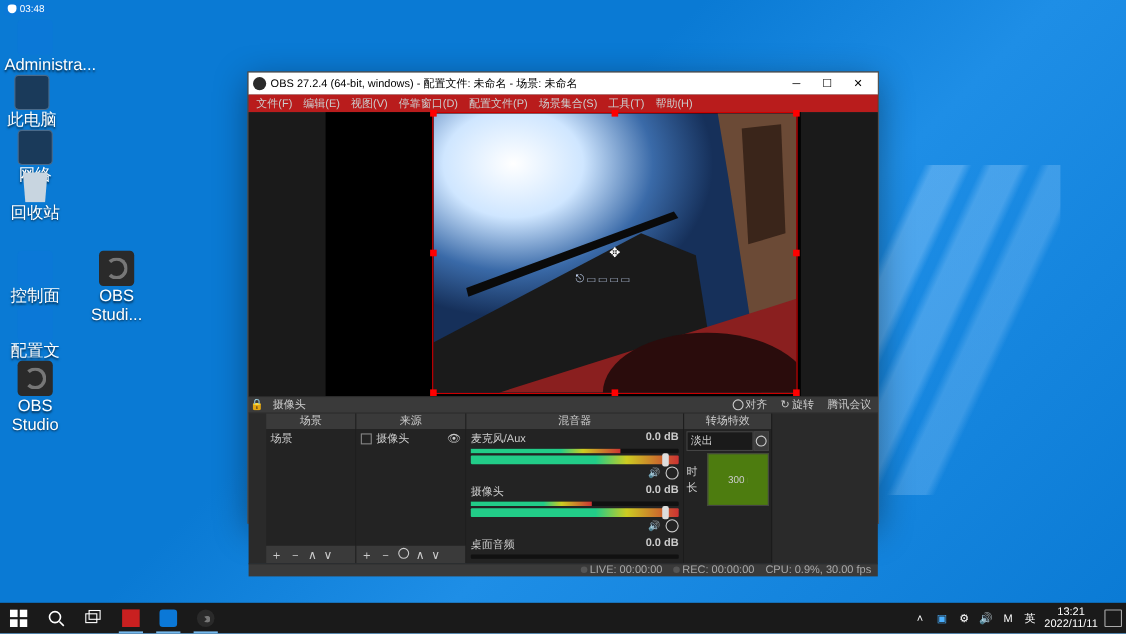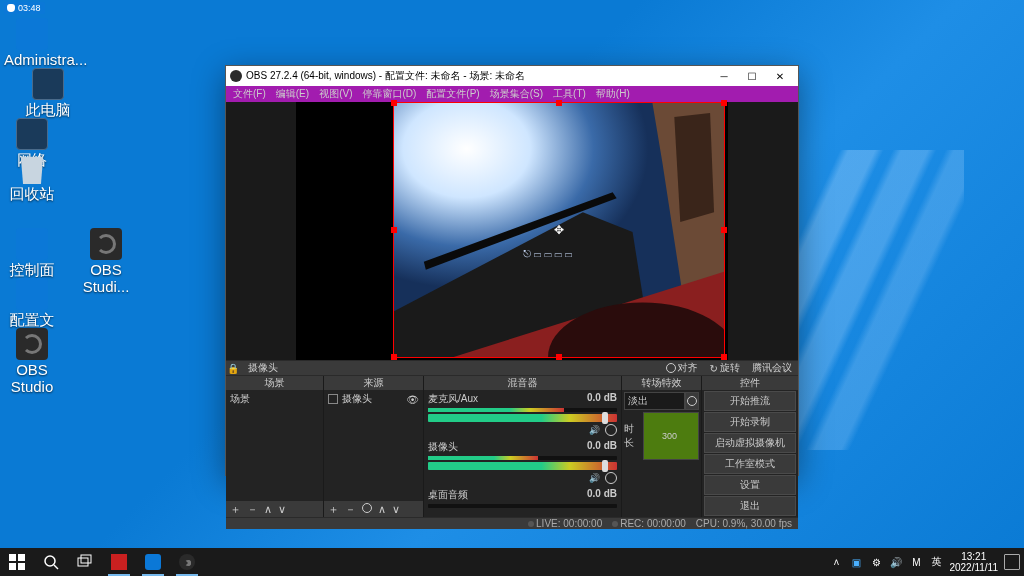--- a/index.html
+++ b/index.html
@@ -23,21 +23,21 @@
 .ic-ctrl { background:#0b78d7; }
 .mic-badge { position:absolute; left:4px; top:2px; background:#0b78d7; color:#fff; font-size:9px; padding:1px 4px 1px 14px; border-radius:2px; }
 .mic-badge::before { content:""; position:absolute; left:3px; top:2px; width:8px; height:8px; background:#fff; border-radius:3px 3px 4px 4px; }
 
 
 .win { position:absolute; left:225px; top:65px; width:574px; height:411px; background:#3a3a3a; border:1px solid #555; box-shadow:0 8px 30px rgba(0,0,0,.4); display:flex; flex-direction:column; }
 .titlebar { height:20px; background:#fff; color:#000; display:flex; align-items:center; padding:0 4px; font-size:10px; }
 .titlebar .obs-ic { width:12px; height:12px; background:#2a2a2a; border-radius:50%; margin-right:4px; }
 .titlebar .sp { flex:1; }
 .titlebar .wbtn { width:28px; height:20px; display:flex; align-items:center; justify-content:center; cursor:pointer; font-size:10px; }
-.menubar { height:18px; background:#a21caf; color:#ccc; display:flex; align-items:center; padding:0 4px; gap:4px; font-size:10px; }
+.menubar { height:18px; background:#b91c1c; color:#ccc; display:flex; align-items:center; padding:0 4px; gap:4px; font-size:10px; }
 .menubar span { padding:1px 3px; cursor:pointer; }
 
 .preview { flex:0 0 258px; background:#1a1a1a; position:relative; display:flex; justify-content:center; }
 .preview .canvas { background:#000; width:432px; height:100%; position:relative; }
 .sel { position:absolute; left:97px; top:0; width:332px; height:256px; border:1px solid #f00; }
 .sel .h { position:absolute; width:6px; height:6px; background:#f00; }
 .sel .move { position:absolute; left:50%; top:50%; transform:translate(-50%,-50%); color:#fff; font-size:12px; }
 .camera { position:absolute; inset:0; overflow:hidden; }
 
 .tbar { height:18px; background:#3a3a3a; display:flex; align-items:center; color:#ccc; font-size:10px; border-top:1px solid #2a2a2a; border-bottom:1px solid #2a2a2a; }
@@ -46,21 +46,21 @@
 .tbar .sp { flex:1; }
 .tbar .btn { padding:0 6px; cursor:pointer; display:flex; align-items:center; gap:2px; }
 .gear { width:10px; height:10px; border:1px solid #ccc; border-radius:50%; display:inline-block; }
 
 .docks { flex:1; display:flex; background:#2a2a2a; }
 .dock { display:flex; flex-direction:column; border-right:1px solid #1a1a1a; }
 .dock-h { height:14px; background:#3a3a3a; color:#ccc; text-align:center; line-height:14px; font-size:10px; }
 .dock-b { flex:1; background:#232323; position:relative; }
 .dock-f { height:16px; background:#3a3a3a; display:flex; align-items:center; padding:0 4px; gap:6px; color:#ccc; }
 .dock-f span { cursor:pointer; font-size:11px; }
-.d-scenes { width:98px; }
+.d-scenes { width:98px;padding-left:16px; }
 .d-sources { width:100px; }
 .list-item { color:#ccc; padding:2px 4px; display:flex; align-items:center; font-size:10px; }
 .list-item .eye { margin-left:auto; font-size:10px; }
 .list-item .sq { width:10px; height:10px; border:1px solid #888; margin-right:4px; }
 .d-mixer { width:198px; }
 .mixer-ch { padding:2px 4px; color:#ccc; font-size:9px; }
 .mixer-ch .row1 { display:flex; }
 .mixer-ch .db { margin-left:auto;font-weight:bold; }
 .meter { height:4px; background:#111; margin:2px 0; position:relative; border-radius:1px; }
 .meter .fill { position:absolute; left:0; top:0; bottom:0; background:linear-gradient(90deg,#2c8 0%,#2c8 60%,#cc2 75%,#c33 100%); }
@@ -95,21 +95,21 @@
 
 <div class="desktop">
   <div class="light-shafts"></div>
   <div class="mic-badge">03:48</div>
 
   <div id="icons">
       <div class="dicon" style="left: 4px; top: 18px;">
         <div class="ic ic-ctrl"></div>
         <div class="lb">Administra...</div>
       </div>
-      <div class="dicon" style="left: 20px; top: 68px;">
+      <div class="dicon" style="left: 1px; top: 68px;">
         <div class="ic ic-pc"></div>
         <div class="lb">此电脑</div>
       </div>
       <div class="dicon" style="left: 4px; top: 118px;">
         <div class="ic ic-net"></div>
         <div class="lb">网络</div>
       </div>
       <div class="dicon" style="left: 4px; top: 152px;">
         <div class="ic ic-trash"></div>
         <div class="lb">回收站</div>
@@ -284,31 +284,20 @@
             <div class="gbtn">
                 <span class="gear"></span>
               </div>
           </div>
           <div class="trans-dur">
             <span>时长</span>
             <input value="300 ms" style="">
           </div>
         </div>
       </div>
-      <div class="dock d-ctrl">
-        <div class="dock-h">控件</div>
-        <div class="dock-b" id="ctrl-body">
-            <div class="ctrl-btn">开始推流</div>
-            <div class="ctrl-btn">开始录制</div>
-            <div class="ctrl-btn">启动虚拟摄像机</div>
-            <div class="ctrl-btn">工作室模式</div>
-            <div class="ctrl-btn">设置</div>
-            <div class="ctrl-btn">退出</div>
-          </div>
-      </div>
     </div>
 
     <div class="status">
       <span><span class="dot"></span><span>LIVE: 00:00:00</span></span>
       <span><span class="dot"></span><span>REC: 00:00:00</span></span>
       <span>CPU: 0.9%, 30.00 fps</span>
     </div>
   </div>
 
   <div class="taskbar">

